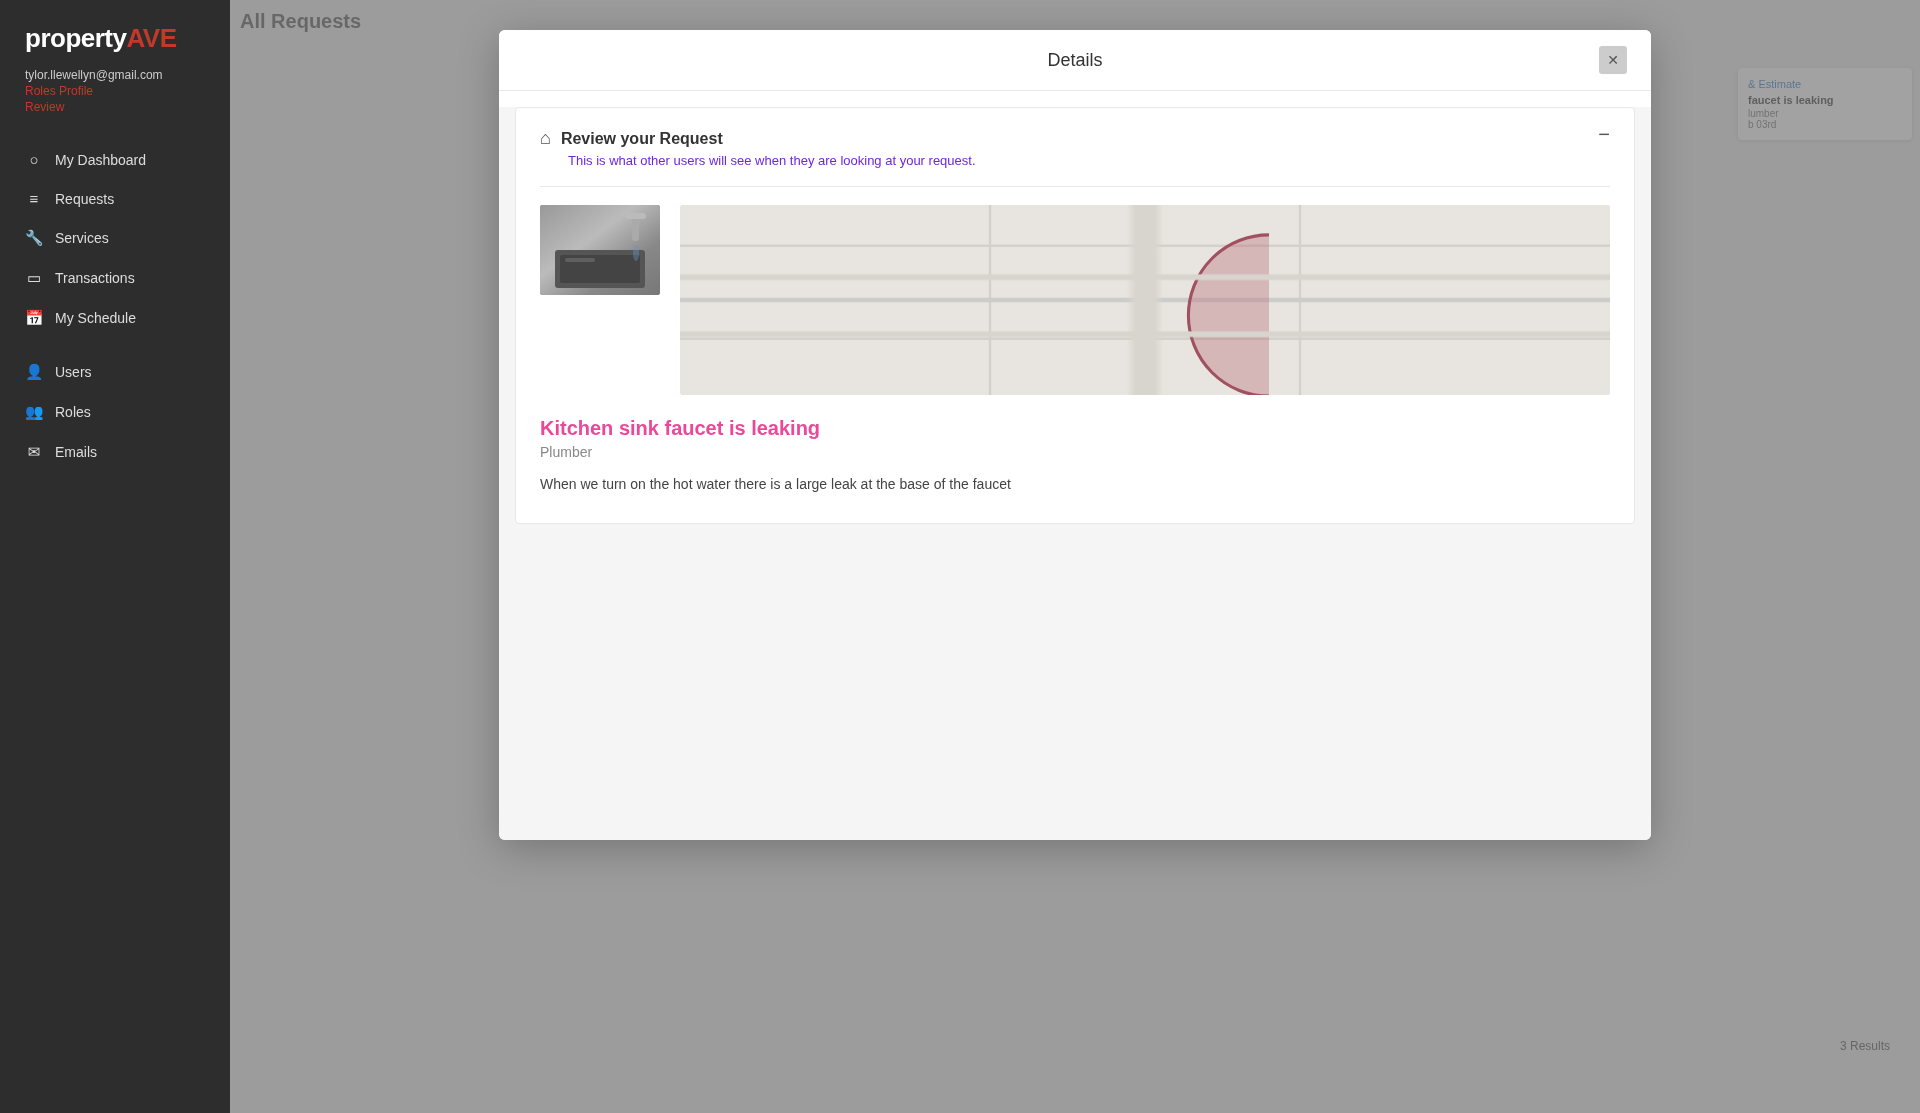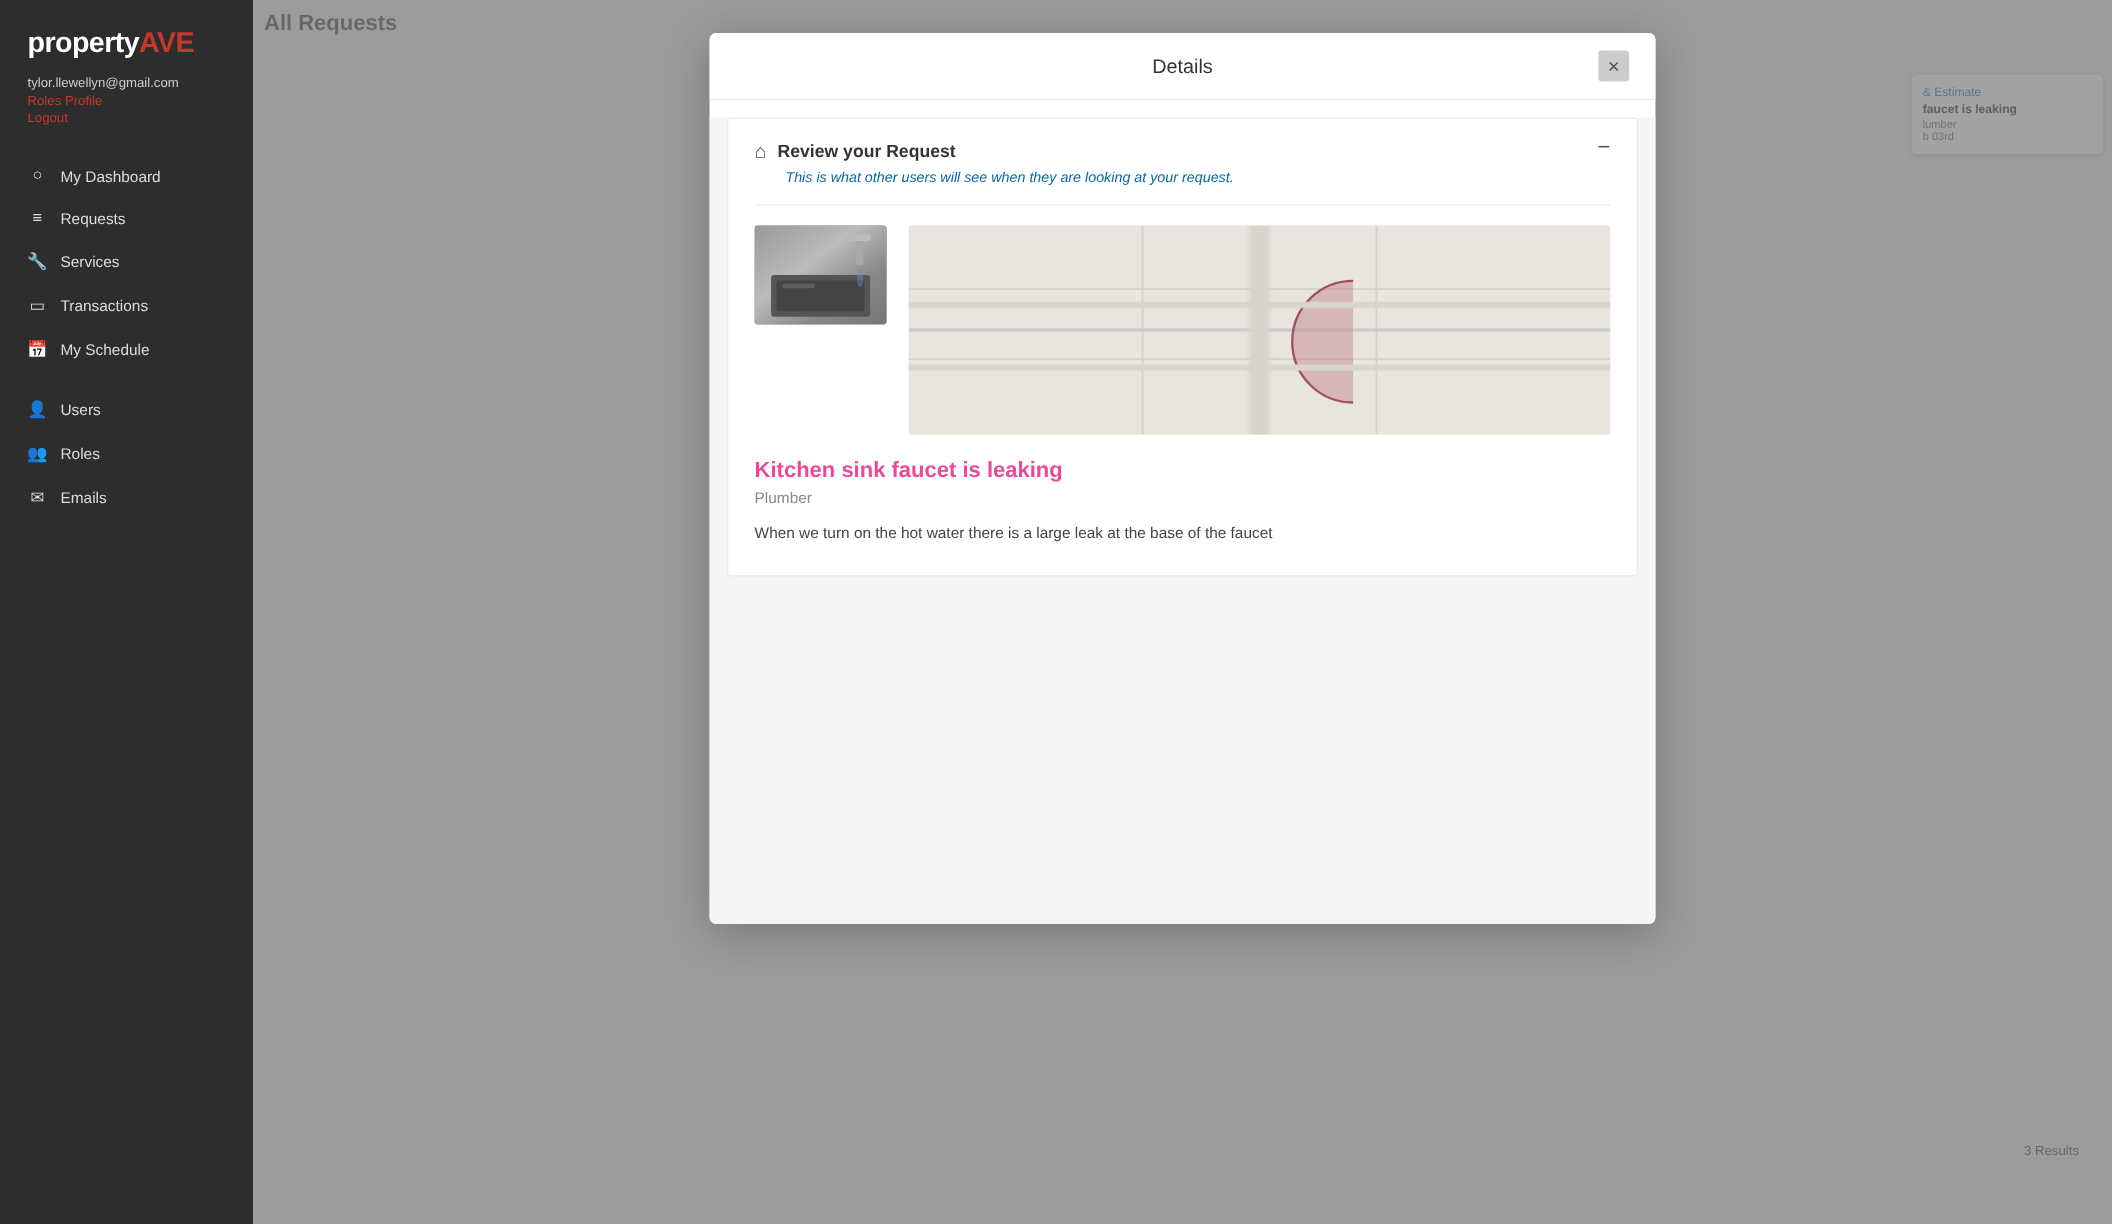--- a/index.html
+++ b/index.html
@@ -80,21 +80,21 @@
       align-items: flex-start;
       justify-content: center;
       padding-top: 30px;
       z-index: 100;
     }
 
     
     .modal {
       background: #fff;
       border-radius: 6px;
-      width: 860px;
+      width: 1152px;
       max-width: 96%;
       max-height: 860px;
       overflow-y: auto;
       position: relative;
       box-shadow: 0 8px 40px rgba(0,0,0,0.25);
     }
     .modal-header {
       display: flex;
       align-items: center;
       justify-content: space-between;
@@ -153,22 +153,21 @@
       font-size: 18px;
       color: #555;
     }
     .review-title {
       font-size: 16px;
       font-weight: 600;
       color: #333;
     }
     .review-subtitle {
       font-size: 13px;
-      color: #0369a1;
-      font-style: italic;
+      color: #6d28d9;
       margin-left: 28px;
       margin-bottom: 18px;
     }
     .minimize-btn {
       font-size: 20px;
       color: #555;
       cursor: pointer;
       line-height: 1;
       margin-top: -4px;
     }
@@ -269,21 +268,21 @@
     }
   </style>
 </head>
 <body>
 
 <div class="sidebar">
   <div class="sidebar-logo">property<span style="color:#c0392b;">AVE</span></div>
   <div class="sidebar-user">
     <span>tylor.llewellyn@gmail.com</span>
     <a class="edit-profile">Roles Profile</a>
-    <a class="logout">Logout</a>
+    <a class="logout">Review</a>
   </div>
   <nav class="sidebar-nav">
     <div class="nav-item">
       <span class="nav-icon">○</span>
       <span>My Dashboard</span>
     </div>
     <div class="nav-item">
       <span class="nav-icon">≡</span>
       <span>Requests</span>
     </div>

